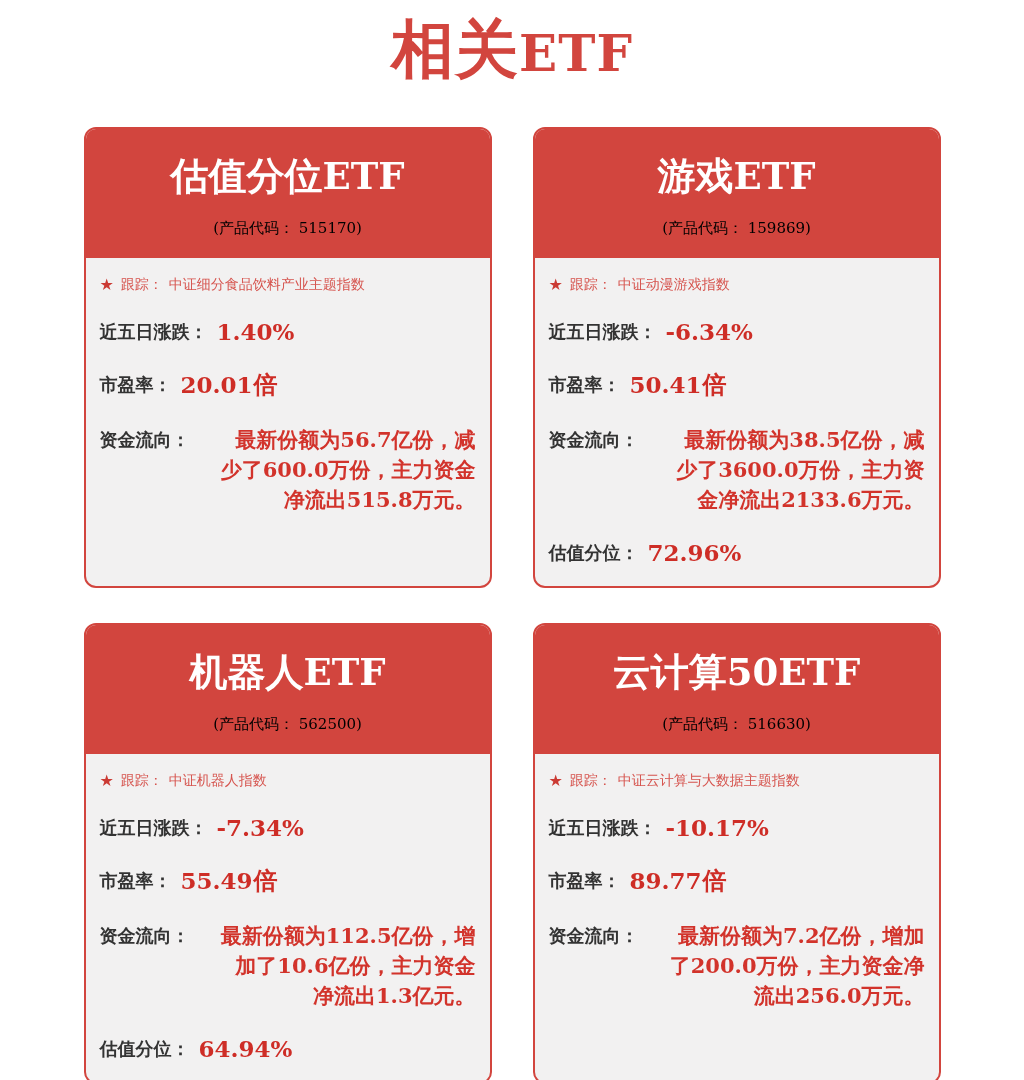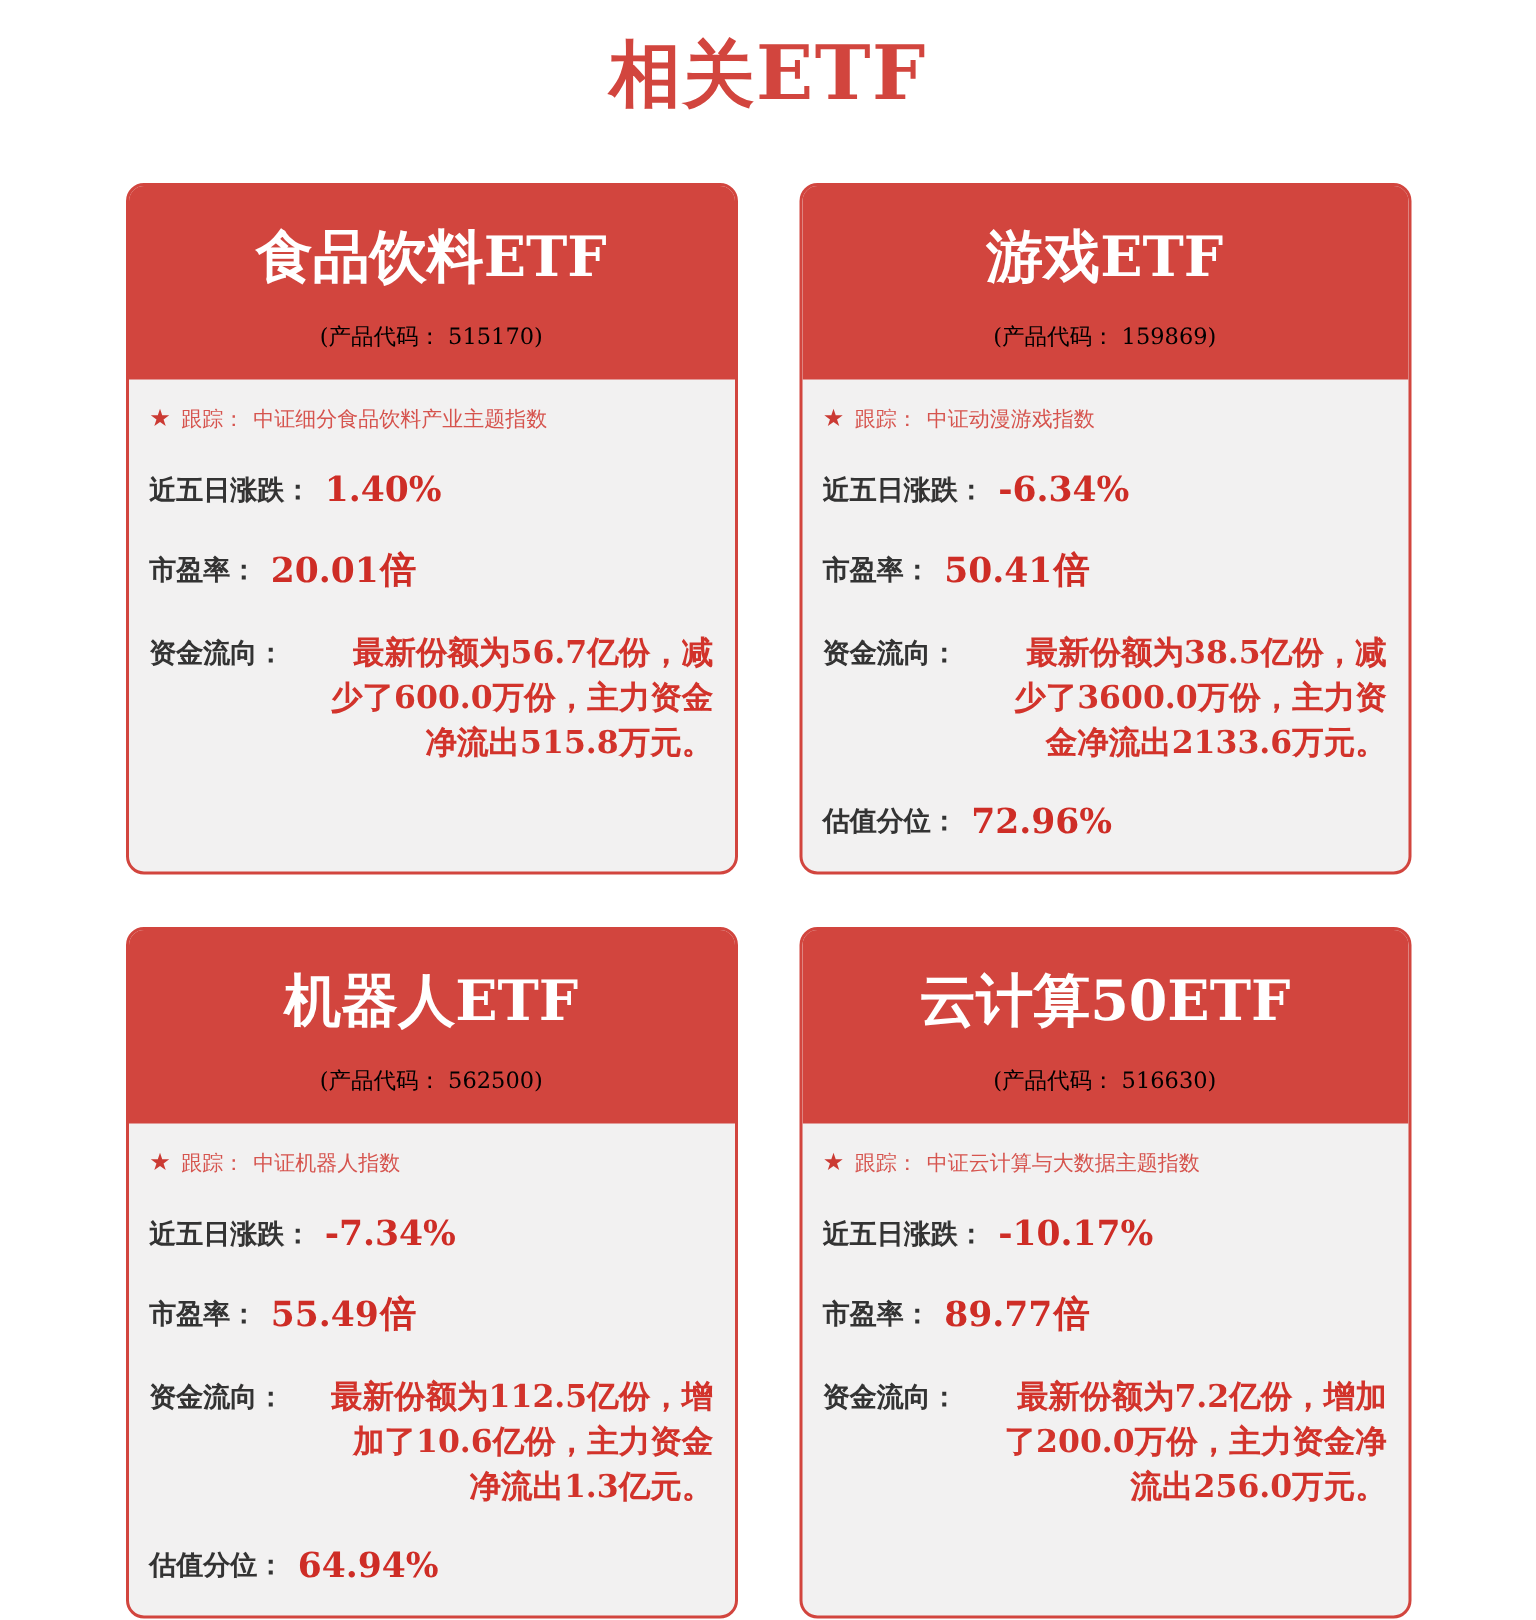--- a/index.html
+++ b/index.html
@@ -10,21 +10,21 @@
     font-family: "Liberation Sans", "DejaVu Sans", sans-serif;
   }
   .page-title {
     margin-top: 12px;
     text-align: center;
     font-weight: bold;
     color: #d2453e;
     line-height: 74px;
     letter-spacing: 1px;
   }
-  .page-title .t-cn { font-size: 48px; font-family: "Liberation Sans", sans-serif; text-align: center; }
+  .page-title .t-cn { font-size: 63px; font-family: "Liberation Sans", sans-serif; text-align: center; }
   .page-title .t-en { font-size: 50px; font-family: "DejaVu Serif", "Liberation Serif", serif; }
   .cards-grid {
     width: 857px;
     margin: 30px auto 0;
     display: grid;
     grid-template-columns: 408px 408px;
     column-gap: 41px;
     row-gap: 35px;
   }
   .card {
@@ -103,21 +103,21 @@
 </style>
 </head>
 <body>
 
 <h1 class="page-title"><span class="t-cn">相关</span><span class="t-en">ETF</span></h1>
 
 <div class="cards-grid">
 
   <section class="card">
     <header class="card-header">
-      <div class="etf-name"><span class="name-cn">食品饮料</span><span class="name-en">ETF</span></div>
+      <div class="etf-name"><span class="name-cn">估值分位</span><span class="name-en">ETF</span></div>
       <div class="etf-code">(产品代码： 515170)</div>
     </header>
     <div class="card-body">
       <div class="track-row">
         <span class="star">★</span>
         <span class="track-label">跟踪：</span>
         <span class="track-value">中证细分食品饮料产业主题指数</span>
       </div>
       <div class="row">
         <span class="row-label">近五日涨跌：</span><span class="row-value">1.40%</span>

